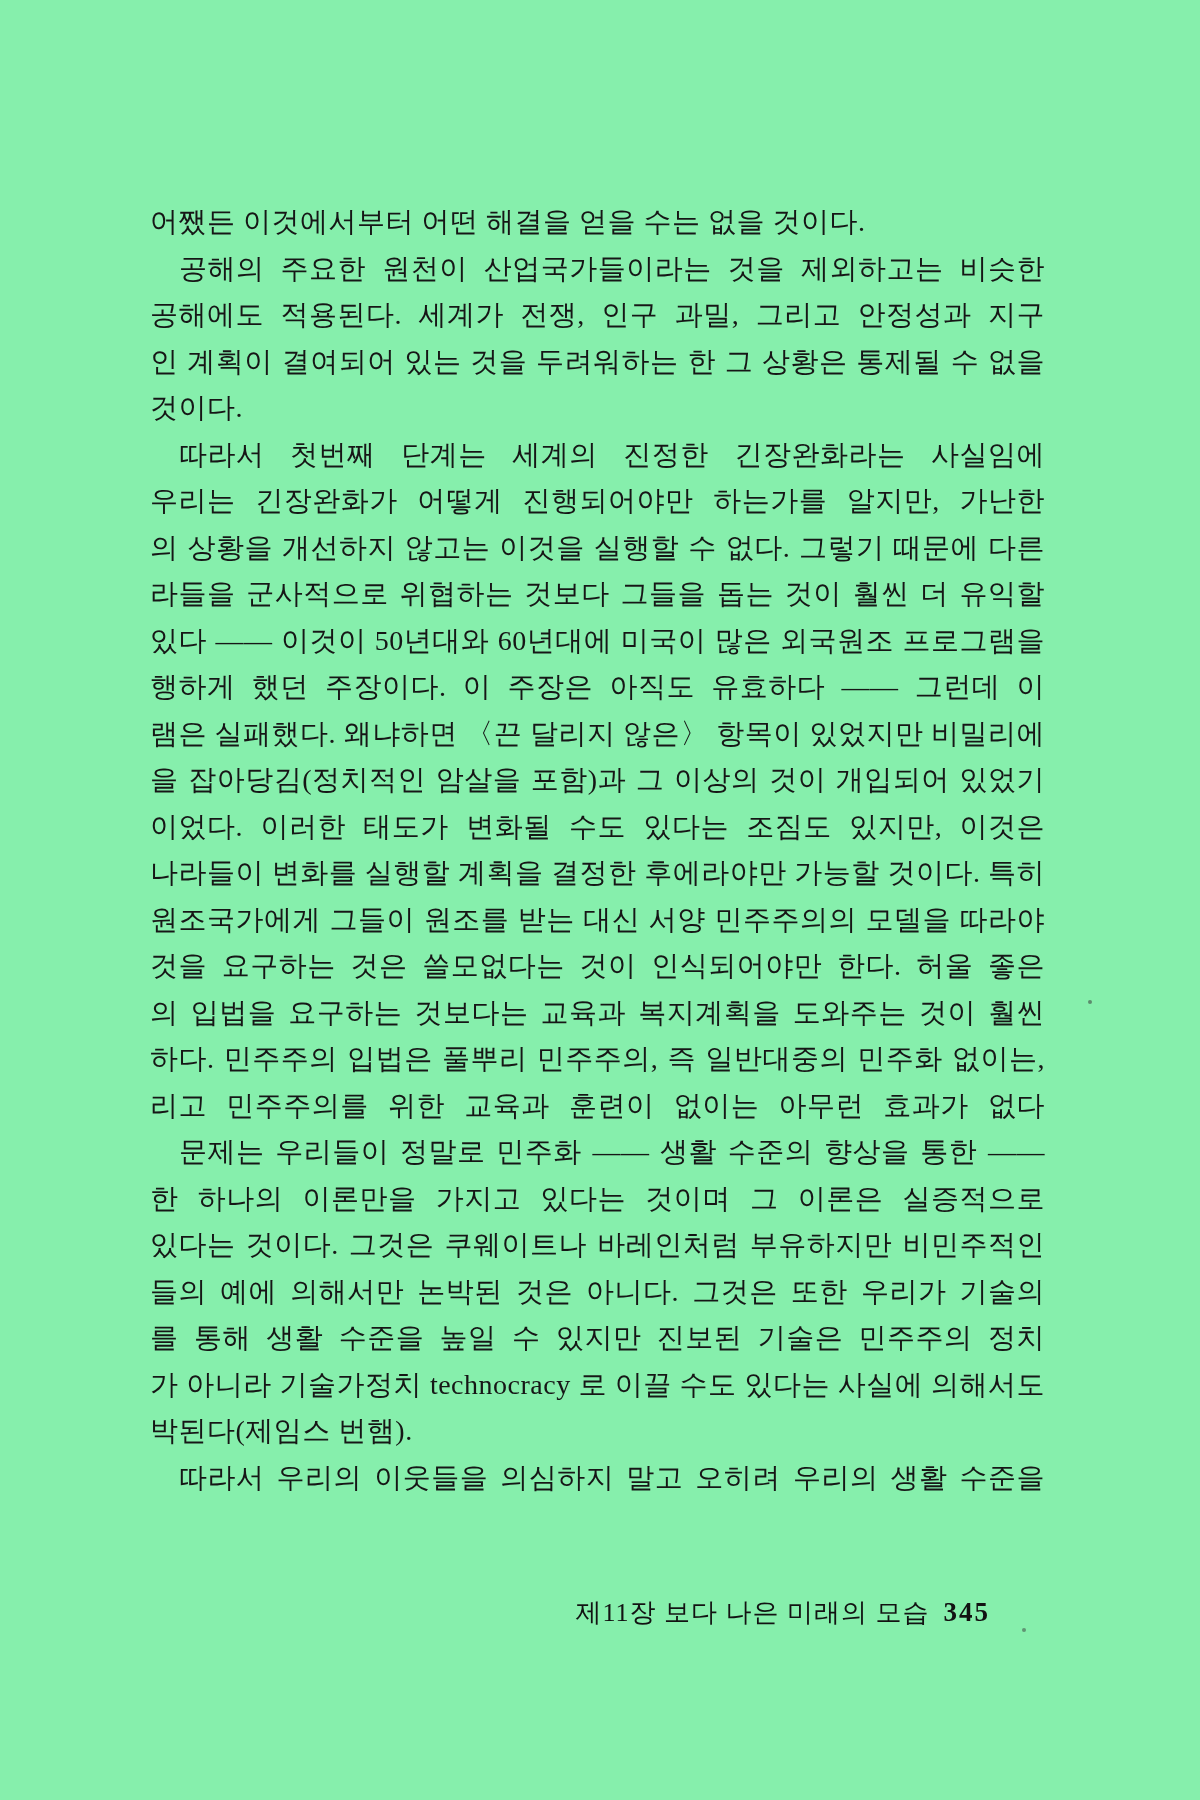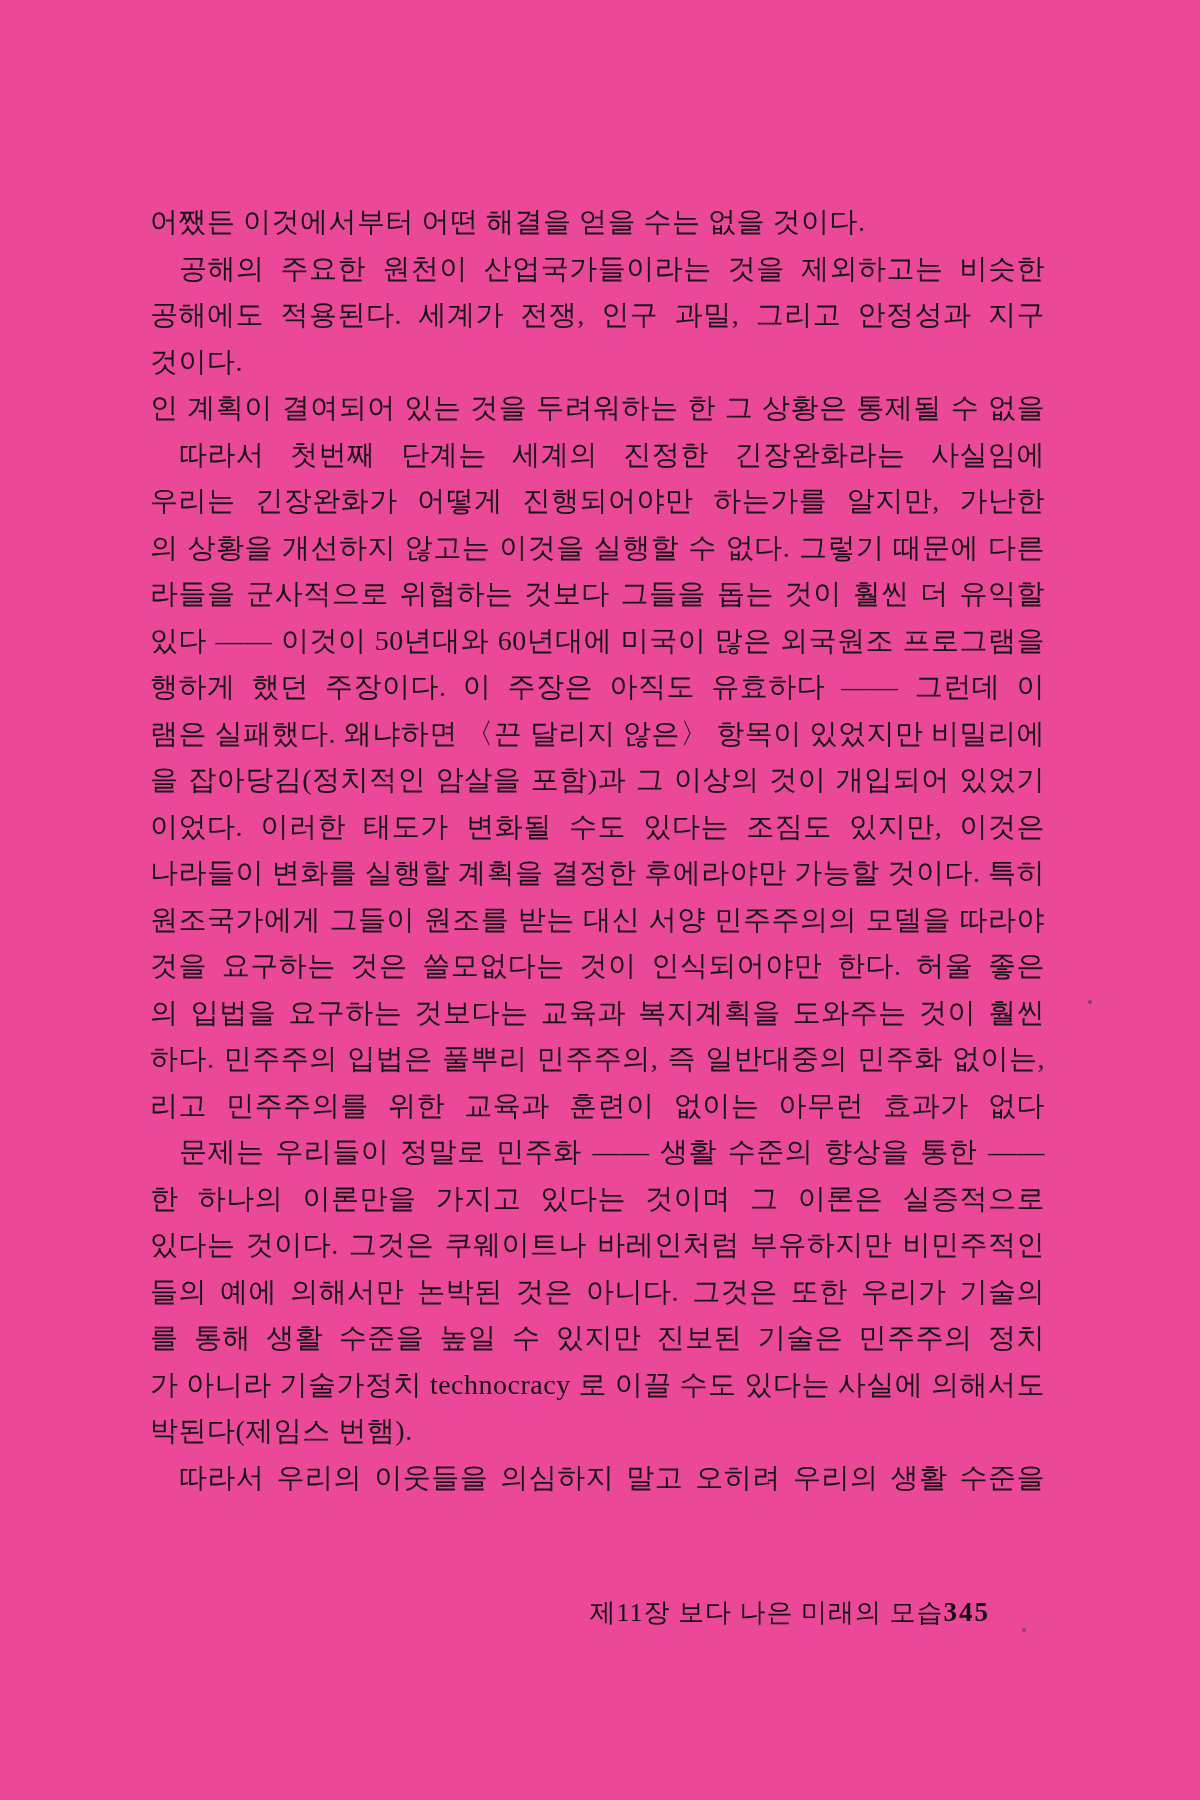--- a/index.html
+++ b/index.html
@@ -9,21 +9,21 @@
   body {
     width: 1200px;
     height: 1800px;
     background: #ffffff;
     font-family: "Liberation Serif", "DejaVu Serif", serif;
   }
   .page {
     position: relative;
     width: 1200px;
     height: 1800px;
-    background: #ec4899;
+    background: #86efac;
     overflow: hidden;
     color: #161616;
   }
   .text-block {
     position: absolute;
     left: 150px;
     top: 199px;
     width: 895px;
   }
   .line {
@@ -54,21 +54,21 @@
     text-align: right;
     color: #121212;
   }
   .footer-chapter {
     font-weight: normal;
     letter-spacing: 1px;
   }
   .footer-page-number {
     font-weight: bold;
     font-size: 27px;
-    margin-left: 0;
+    margin-left: 14px;
     letter-spacing: 2px;
   }
   .scan-dot {
     position: absolute;
     width: 5px;
     height: 5px;
     border-radius: 50%;
     background: #3a3a3a;
     opacity: 0.8;
   }
@@ -78,22 +78,22 @@
 </head>
 <body>
 
 <div class="page">
 
   <main class="text-block">
 
   <div class="line para-end">어쨌든 이것에서부터 어떤 해결을 얻을 수는 없을 것이다.</div>
       <div class="line full indent">공해의 주요한 원천이 산업국가들이라는 것을 제외하고는 비슷한 논쟁이</div>
       <div class="line full">공해에도 적용된다. 세계가 전쟁, 인구 과밀, 그리고 안정성과 지구 전체적</div>
+      <div class="line full">인 계획이 결여되어 있는 것을 두려워하는 한 그 상황은 통제될 수 없을</div>
       <div class="line para-end">것이다.</div>
-      <div class="line full">인 계획이 결여되어 있는 것을 두려워하는 한 그 상황은 통제될 수 없을</div>
       <div class="line full indent">따라서 첫번째 단계는 세계의 진정한 긴장완화라는 사실임에 틀림없다.</div>
       <div class="line full">우리는 긴장완화가 어떻게 진행되어야만 하는가를 알지만, 가난한 나라에서</div>
       <div class="line full">의 상황을 개선하지 않고는 이것을 실행할 수 없다. 그렇기 때문에 다른 나</div>
       <div class="line full">라들을 군사적으로 위협하는 것보다 그들을 돕는 것이 훨씬 더 유익할 수</div>
       <div class="line full">있다 —— 이것이 50년대와 60년대에 미국이 많은 외국원조 프로그램을 수</div>
       <div class="line full">행하게 했던 주장이다. 이 주장은 아직도 유효하다 —— 그런데 이 프로그</div>
       <div class="line full">램은 실패했다. 왜냐하면 〈끈 달리지 않은〉 항목이 있었지만 비밀리에 끈</div>
       <div class="line full">을 잡아당김(정치적인 암살을 포함)과 그 이상의 것이 개입되어 있었기 때문</div>
       <div class="line full">이었다. 이러한 태도가 변화될 수도 있다는 조짐도 있지만, 이것은 서구의</div>
       <div class="line full">나라들이 변화를 실행할 계획을 결정한 후에라야만 가능할 것이다. 특히 피</div>

